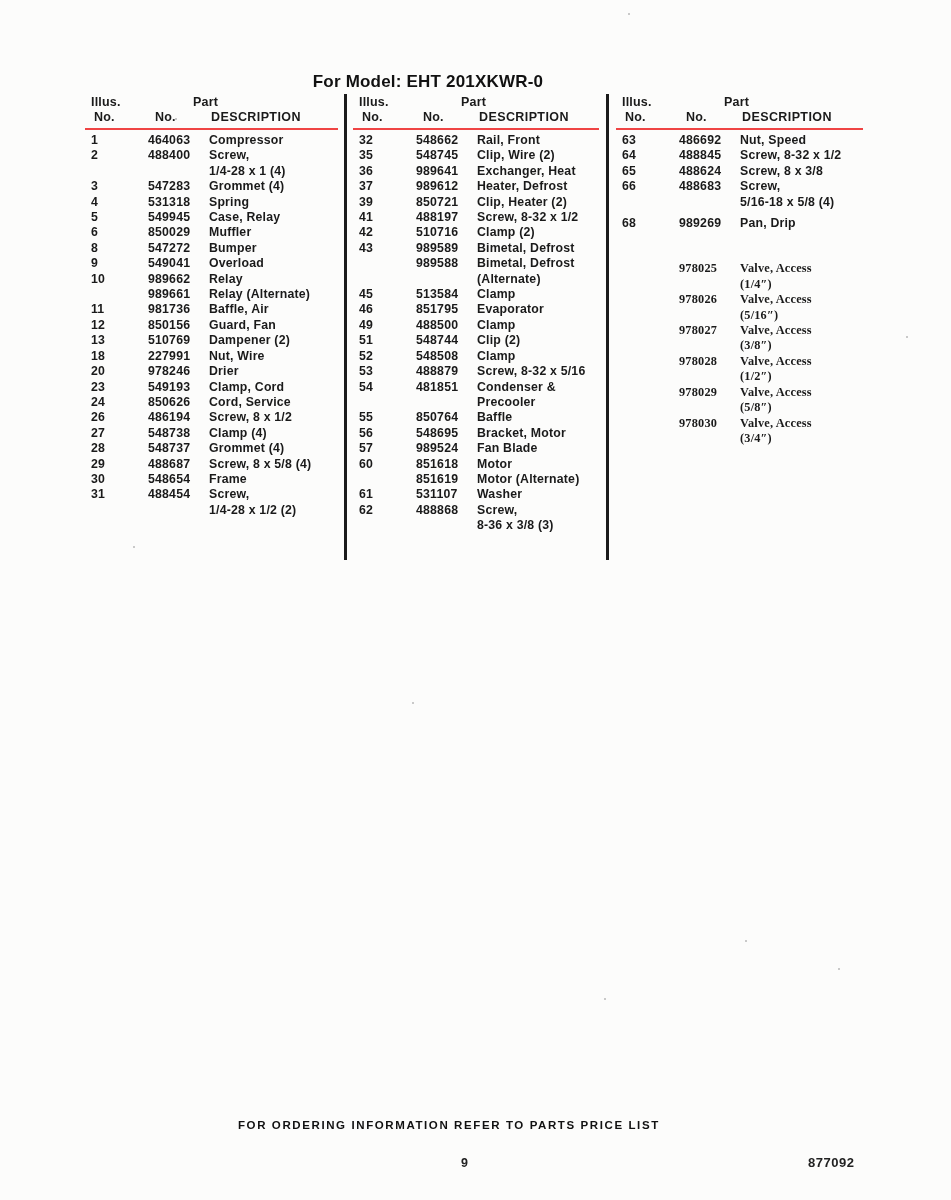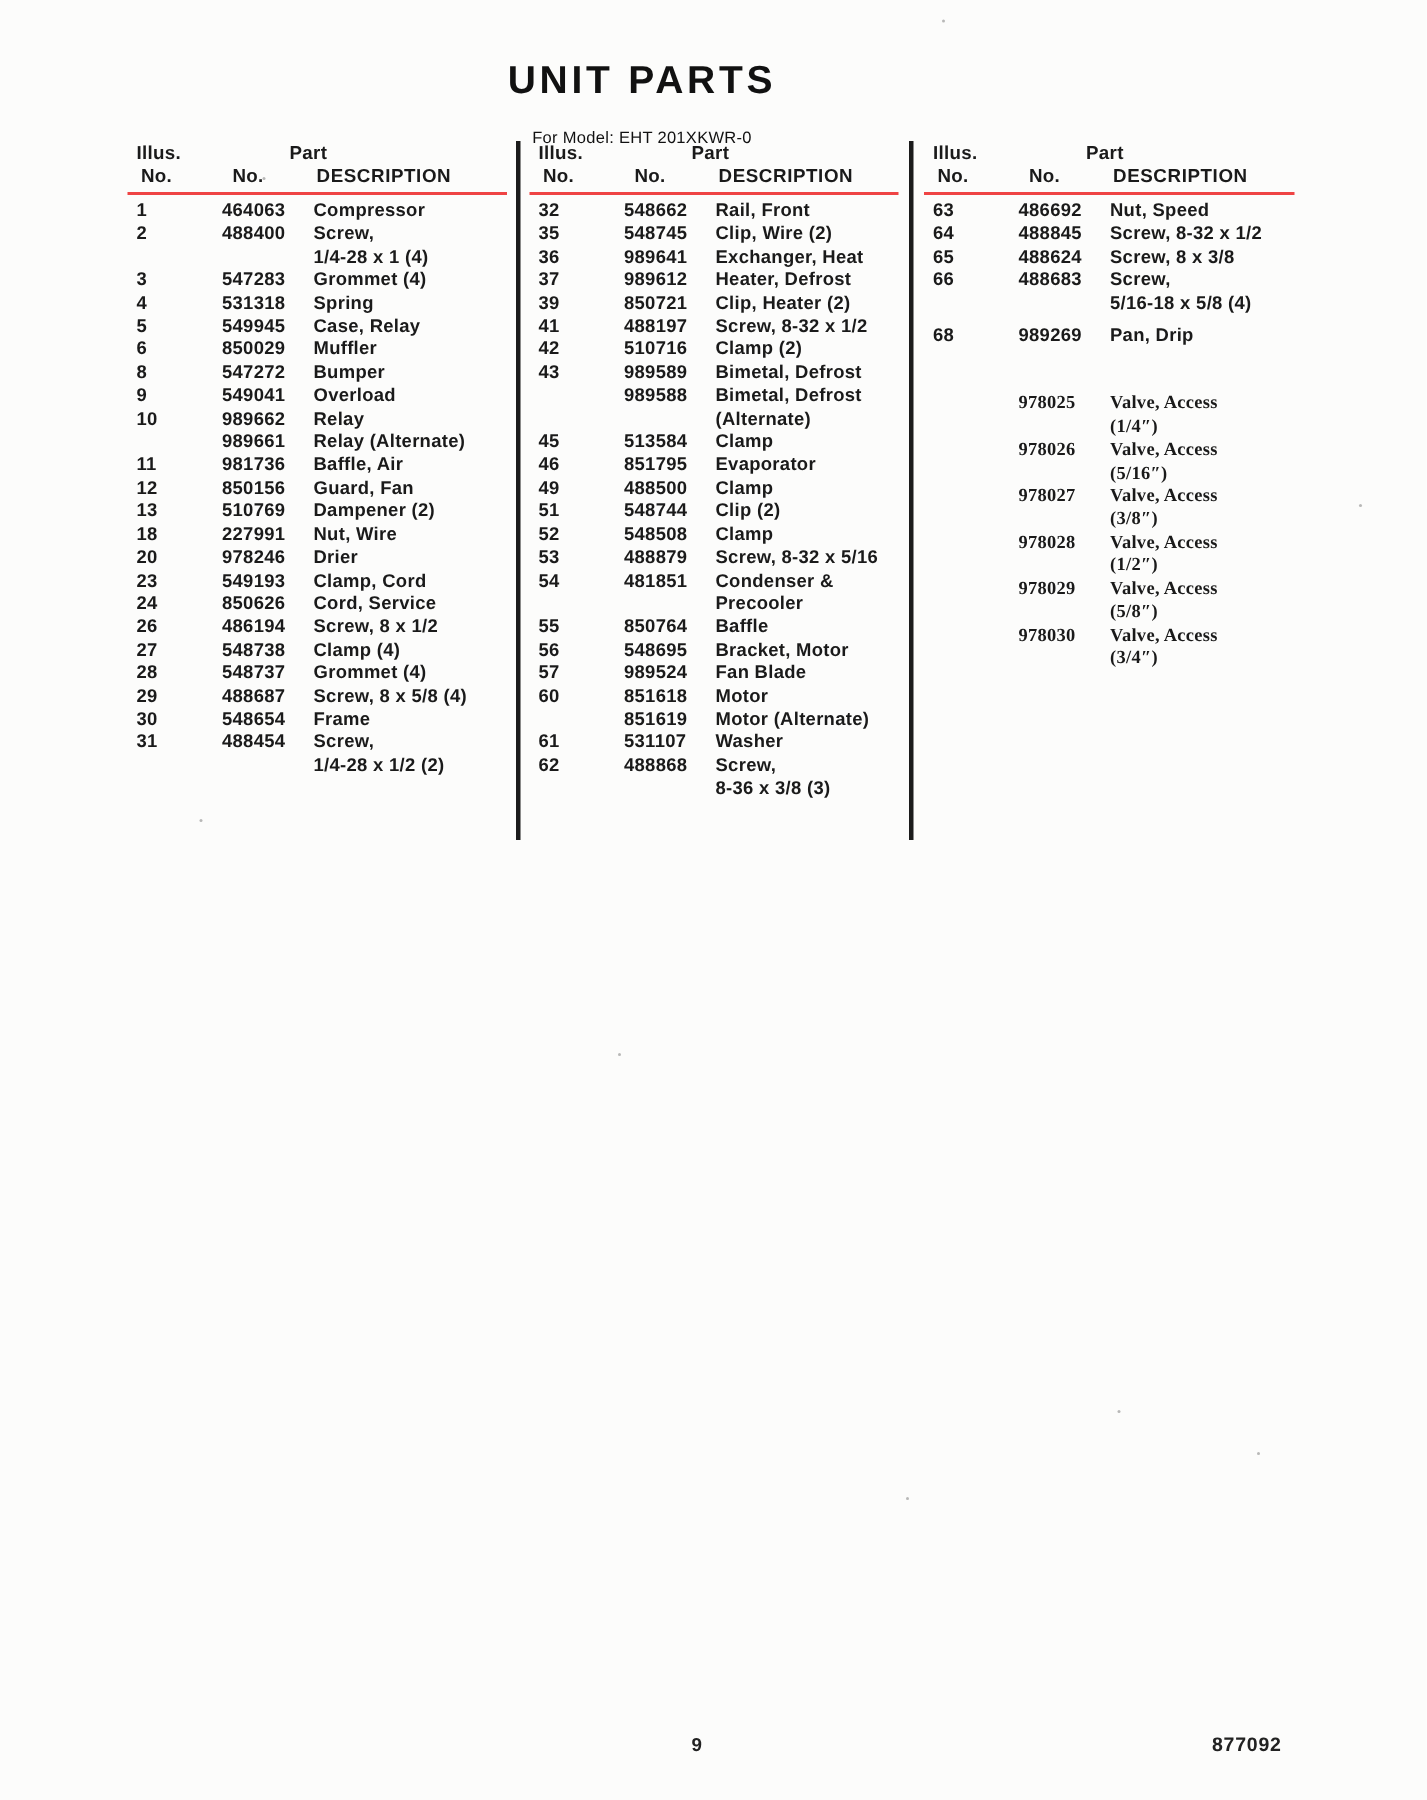--- a/index.html
+++ b/index.html
@@ -10,22 +10,22 @@
   }
   .page{
     position:relative;width:951px;height:1200px;
     background:#fcfcfb;color:#1a1a1a;overflow:hidden;
   }
   .title{
     position:absolute;top:38px;left:428px;transform:translateX(-50%);
     font-size:26px;font-weight:bold;letter-spacing:2.5px;white-space:nowrap;color:#111;
   }
   .subtitle{
-    position:absolute;top:86px;left:428px;transform:translateX(-50%);
-    font-size:11px;font-weight:normal;letter-spacing:0.2px;white-space:nowrap;color:#111;
+    position:absolute;top:72px;left:428px;transform:translateX(-50%);
+    font-size:17px;font-weight:bold;letter-spacing:0.2px;white-space:nowrap;color:#111;
   }
   .divider{
     position:absolute;top:94px;width:3px;height:466px;background:#1b1b1b;
   }
   #div1{left:344px;}
   #div2{left:606px;}
   .col{position:absolute;top:95px;font-size:12.3px;font-weight:bold;}
   #col1{left:85px;width:253px;}
   #col2{left:353px;width:246px;}
   #col3{left:616px;width:247px;}
@@ -69,21 +69,20 @@
   .dot{
     position:absolute;width:2px;height:2px;border-radius:50%;
     background:#8a8a8a;opacity:.6;
   }
 </style>
 </head>
 <body>
 
 <div class="page">
 
-  <div class="title">UNIT PARTS</div>
   <div class="subtitle">For Model: EHT 201XKWR-0</div>
 
   <div class="divider" id="div1"></div>
   <div class="divider" id="div2"></div>
 
   <div class="col" id="col1">
     <div class="col-head">
       <span class="h-illus">Illus.</span>
       <span class="h-part">Part</span>
       <span class="h-no1">No.</span>
@@ -459,20 +458,21 @@
           <span class="c-desc">Valve, Access</span>
         </div>
         <div class="prow">
           <span class="c-illus"></span>
           <span class="c-part"></span>
           <span class="c-desc">(3/4″)</span>
         </div>
       </div>
   </div>
 
+  <div class="footer-note">FOR ORDERING INFORMATION REFER TO PARTS PRICE LIST</div>
   <div class="page-num">9</div>
   <div class="doc-num">877092</div>
 
   <span class="dot" style="left:628px;top:13px;"></span>
   <span class="dot" style="left:175px;top:118px;"></span>
   <span class="dot" style="left:906px;top:336px;"></span>
   <span class="dot" style="left:412px;top:702px;"></span>
   <span class="dot" style="left:838px;top:968px;"></span>
   <span class="dot" style="left:604px;top:998px;"></span>
   <span class="dot" style="left:133px;top:546px;"></span>

